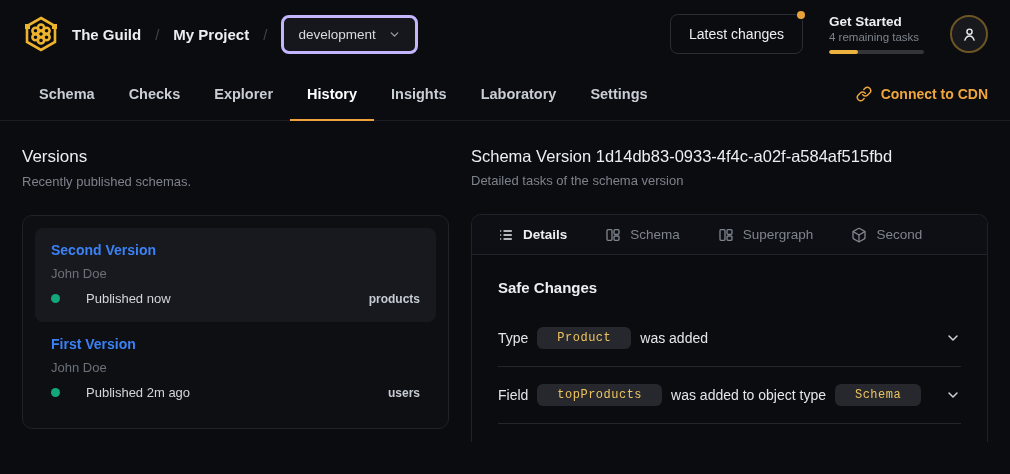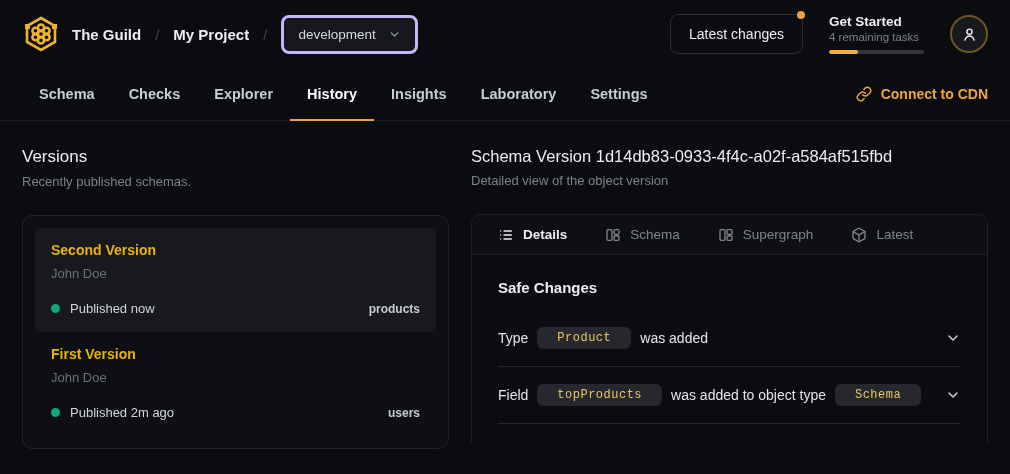--- a/index.html
+++ b/index.html
@@ -101,23 +101,23 @@
   
   .versions-box {
     margin-top: 26px;
     background: #0d0f13;
     border: 1px solid #1f2228;
     border-radius: 10px;
     padding: 12px;
   }
   .version-card { border-radius: 8px; padding: 14px 16px 16px 16px; cursor: pointer; }
   .version-card.selected { background: #17191e; }
-  .vc-name { font-size: 14px; font-weight: 700; color: #eab308; }
+  .vc-name { font-size: 14px; font-weight: 700; color: #3b82f6; }
   .vc-author { font-size: 13px; color: #6c7179; margin-top: 8px; }
-  .vc-meta { display: flex; align-items: center; margin-top: 20px; }
+  .vc-meta { display: flex; align-items: center; margin-top: 10px; gap: 16px; }
   .status-dot { width: 9px; height: 9px; border-radius: 50%; background: #12a87b; margin-right: 10px; flex: none; }
   .vc-published { font-size: 13px; color: #d2d5da; }
   .vc-service { margin-left: auto; font-size: 12px; font-weight: 700; color: #c6cbd2; }
 
   
   .detail-panel {
     margin-top: 26px;
     border: 1px solid #1f2228;
     border-bottom: none;
     border-radius: 10px 10px 0 0;
@@ -248,21 +248,21 @@
           <span class="status-dot"></span>
           <span class="vc-published">Published 2m ago</span>
           <span class="vc-service">users</span>
         </div>
       </div>
     </div>
   </div>
 
   <div class="col-right">
     <div class="section-title" style="font-size:16.5px;">Schema Version 1d14db83-0933-4f4c-a02f-a584af515fbd</div>
-    <div class="section-sub">Detailed view of the object version</div>
+    <div class="section-sub">Detailed tasks of the schema version</div>
 
     <div class="detail-panel">
       <div class="detail-tabs">
         <div class="dtab active">
           <svg width="16" height="16" viewBox="0 0 24 24">
             <g stroke-width="2" stroke-linecap="round">
               <line x1="9" y1="6" x2="20" y2="6"></line>
                 <line x1="9" y1="12" x2="20" y2="12"></line>
                 <line x1="9" y1="18" x2="20" y2="18"></line>
               <line x1="4" y1="6" x2="4.01" y2="6"></line>
@@ -293,21 +293,21 @@
           <span>Supergraph</span>
         </div>
         <div class="dtab">
           <svg width="16" height="16" viewBox="0 0 24 24">
             <g fill="none" stroke-width="2" stroke-linecap="round" stroke-linejoin="round">
               <path d="M21 16V8a2 2 0 0 0-1-1.73l-7-4a2 2 0 0 0-2 0l-7 4A2 2 0 0 0 3 8v8a2 2 0 0 0 1 1.73l7 4a2 2 0 0 0 2 0l7-4A2 2 0 0 0 21 16z"></path>
               <polyline points="3.27 6.96 12 12.01 20.73 6.96"></polyline>
               <line x1="12" y1="22.08" x2="12" y2="12"></line>
             </g>
           </svg>
-          <span>Latest</span>
+          <span>Second</span>
         </div>
       </div>
 
       <div class="detail-body">
         <div class="changes-title">Safe Changes</div>
 
         <div class="change-row">
           <span>Type</span>
           <span class="code-chip">Product</span>
           <span>was added</span>

